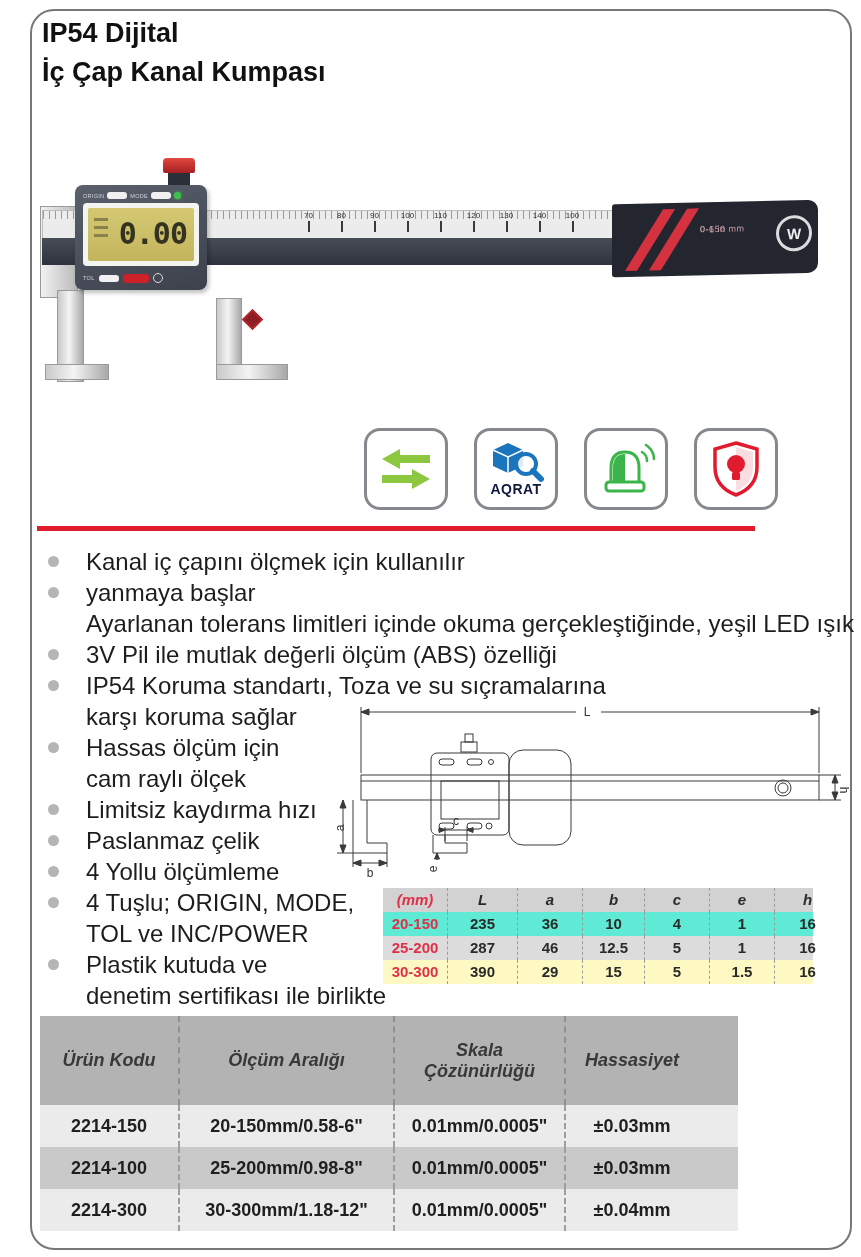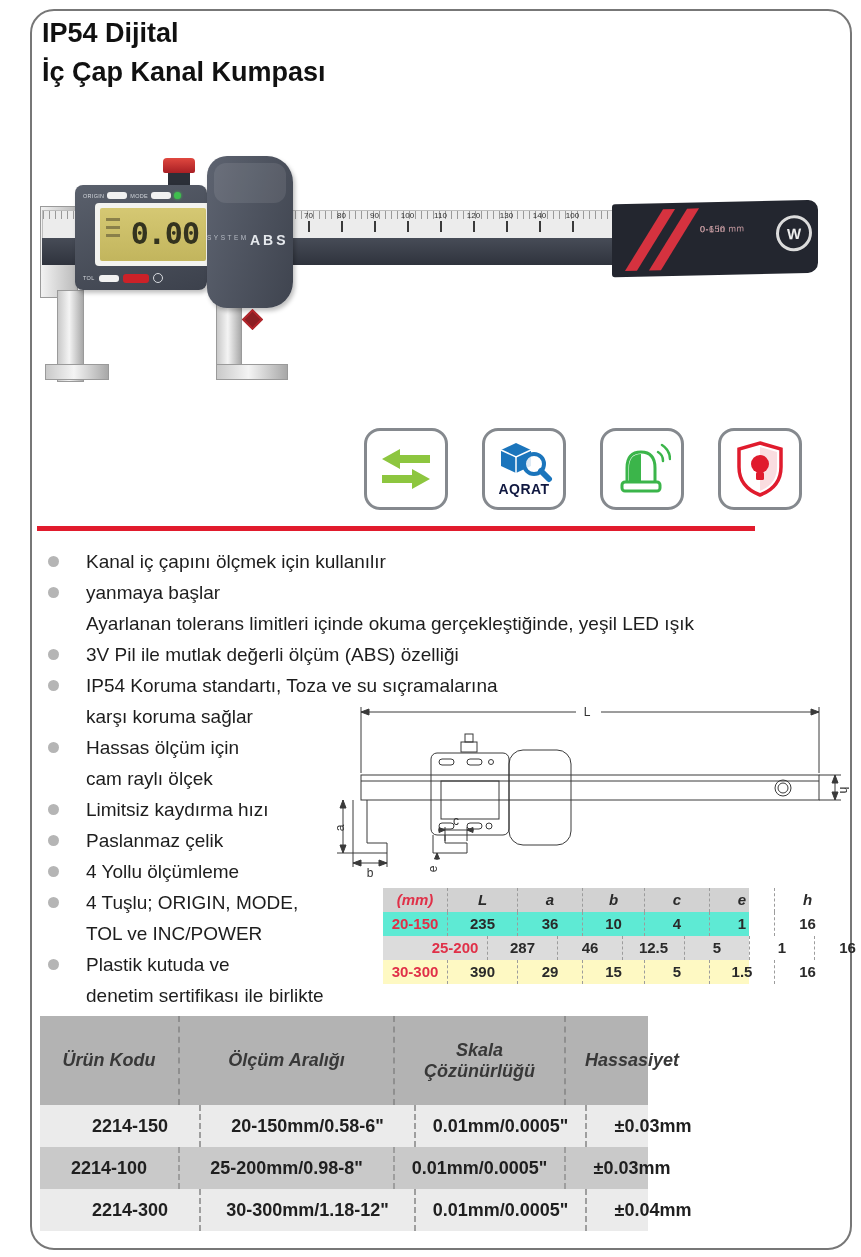--- a/index.html
+++ b/index.html
@@ -41,78 +41,78 @@
   .inner-foot{left:176px;top:224px;width:70px;height:14px;}
   .slider-body{left:35px;top:45px;width:132px;height:105px;border-radius:8px;
                background:linear-gradient(160deg,#5a606c,#3c414c);box-shadow:2px 3px 4px rgba(0,0,0,.25);}
   .row-top{left:8px;top:7px;display:flex;align-items:center;gap:3px;position:absolute;}
   .row-bottom{left:8px;top:88px;display:flex;align-items:center;gap:4px;position:absolute;}
   .btn-lbl{position:static;font-size:5.5px;color:#d2d6dc;letter-spacing:.3px;}
   .pill{position:static;width:20px;height:7px;background:#f1f1f1;border-radius:3px;}
   .pill.red{width:26px;height:9px;background:#cc2128;}
   .led{position:static;width:7px;height:7px;border-radius:50%;background:#3fbf4e;box-shadow:0 0 3px #3fbf4e;}
   .pwr{position:static;width:8px;height:8px;border:1.5px solid #d7dadf;border-radius:50%;}
-  .lcd-bezel{left:20px;top:18px;width:116px;height:63px;background:#f3f3ef;border-radius:4px;}
+  .lcd-bezel{left:8px;top:18px;width:116px;height:63px;background:#f3f3ef;border-radius:4px;}
   .lcd{left:5px;top:5px;right:5px;bottom:5px;background:linear-gradient(#d5c873,#c2b55d);border-radius:2px;}
   .lcd-digits{right:7px;top:8px;font-family:"DejaVu Sans Mono",monospace;font-size:30px;font-weight:bold;
               color:#33331f;letter-spacing:-1px;}
   .lcd-bars{left:6px;top:10px;}
   .lcd-bars div{position:static;width:14px;height:3px;background:#8a804a;margin-bottom:5px;}
   .grip{left:167px;top:16px;width:86px;height:152px;border-radius:20px 26px 26px 20px;
         background:linear-gradient(105deg,#5d6370,#3f444f);box-shadow:2px 3px 4px rgba(0,0,0,.25);}
   .grip-top{left:7px;top:7px;width:72px;height:40px;background:rgba(255,255,255,.09);border-radius:12px;}
   .grip-text{left:0;top:76px;width:100%;text-align:center;color:#e6e9ed;font-weight:bold;
              font-size:14px;letter-spacing:3px;}
   .grip-text small{display:block;font-size:6.5px;letter-spacing:2.5px;color:#b7bcc5;font-weight:normal;margin-top:2px;}
   .top-button-cap{left:123px;top:18px;width:32px;height:15px;border-radius:4px 4px 2px 2px;
                   background:linear-gradient(#e0483f,#a81f24);}
   .top-button-base{left:128px;top:33px;width:22px;height:13px;background:#2b2f38;}
   .red-diamond{left:205px;top:172px;width:11px;height:11px;background:#8c1f24;border:2px solid #b3262c;
                transform:rotate(45deg);}
 
   
-  .badges{left:364px;top:428px;display:flex;gap:34px;}
+  .badges{left:364px;top:428px;display:flex;gap:26px;}
   .badge{width:78px;height:76px;border:3.5px solid #85898e;border-radius:16px;background:#fff;
          display:flex;flex-direction:column;align-items:center;justify-content:center;}
   .badge .cap{font-size:14px;font-weight:bold;color:#101840;letter-spacing:.5px;margin-top:-2px;}
 
   
   .red-divider{left:37px;top:526px;width:718px;height:5px;background:#e11b2d;}
 
   
   .features{left:46px;top:546px;}
   .feat{position:relative;padding-left:40px;}
   .dot{position:absolute;left:2px;top:10px;width:11px;height:11px;border-radius:50%;background:#b5b5b5;}
-  .fline{font-size:19px;line-height:31px;white-space:nowrap;color:#1d1d1d;}
+  .fline{font-size:24px;line-height:31px;white-space:nowrap;color:#1d1d1d;}
 
   
   .drawing{left:333px;top:695px;width:517px;height:197px;}
   .drawing text{font-family:"Liberation Sans",sans-serif;font-size:12px;fill:#333;}
 
   
-  .dims-table{left:383px;top:888px;width:366px;font-size:15px;font-weight:bold;}
+  .dims-table{left:383px;top:888px;width:430px;font-size:15px;font-weight:bold;}
   .dims-row{display:grid;grid-template-columns:65px 70px 65px 62px 65px 65px 65px;}
   .dims-row > div{height:24px;line-height:24px;text-align:center;border-right:1px dashed #9c9c9c;color:#2a2a2a;}
   .dims-row > div:last-child{border-right:none;}
   .dims-head{background:#d2d2d2;font-style:italic;}
-  .dims-r1{background:#5eead4;} .dims-r2{background:#dcdcdc;padding-left:40px;} .dims-r3{background:#fef9c3;}
+  .dims-r1{background:#5eead4;} .dims-r2{background:#dcdcdc;} .dims-r3{background:#fef9c3;}
   .red-txt{color:#e03048 !important;}
 
   
-  .prod-table{left:40px;top:1016px;width:608px;border-radius:10px;}
+  .prod-table{left:40px;top:1016px;width:698px;border-radius:10px;}
   .prod-row{display:grid;grid-template-columns:140px 215px 171px 132px;}
   .prod-head{background:#b3b3b3;}
   .prod-head > div{height:89px;display:flex;align-items:center;justify-content:center;text-align:center;
                    font-size:18px;font-weight:bold;font-style:italic;color:#383838;
                    border-right:2px dashed #8f8f8f;padding:0 8px;box-sizing:border-box;}
   .prod-head > div:last-child{border-right:none;}
   .prod-data > div{height:42px;display:flex;align-items:center;justify-content:center;
                    font-size:18px;font-weight:bold;color:#1f1f1f;border-right:2px dashed #9e9e9e;}
   .prod-data > div:last-child{border-right:none;}
-  .prod-r1,.prod-r3{background:#ebebeb;padding-left:21px;} .prod-r2{background:#c9c9c9;}
+  .prod-r1,.prod-r3{background:#ebebeb;} .prod-r2{background:#c9c9c9;}
   .prod-code{font-size:25px;font-weight:bold;color:#d5283c;}
 </style>
 </head>
 <body>
 
 <div class="abs page-frame"></div>
 
 <div class="abs title-block">
   <div>IP54 Dijital</div>
   <div>İç Çap Kanal Kumpası</div>
@@ -200,27 +200,20 @@
       </div>
     </div>
     <div class="row-bottom">
       <span class="btn-lbl">TOL</span>
       <span class="pill"></span>
       <span class="pill red"></span>
       <span class="pwr"></span>
     </div>
   </div>
 
-  <div class="grip">
-    <div class="grip-top"></div>
-    <div class="grip-text">
-      <span>ABS</span>
-      <small>SYSTEM</small>
-    </div>
-  </div>
   <div class="red-diamond"></div>
 </div>
 
 <div class="abs badges">
   <div class="badge">
     <svg width="56" height="44" viewBox="0 0 56 44">
       <path d="M52,8 H22 V2 L4,12 L22,22 V16 H52 Z" fill="#8dc63f"></path>
       <path d="M4,28 H34 V22 L52,32 L34,42 V36 H4 Z" fill="#8dc63f"></path>
     </svg>
   </div>

